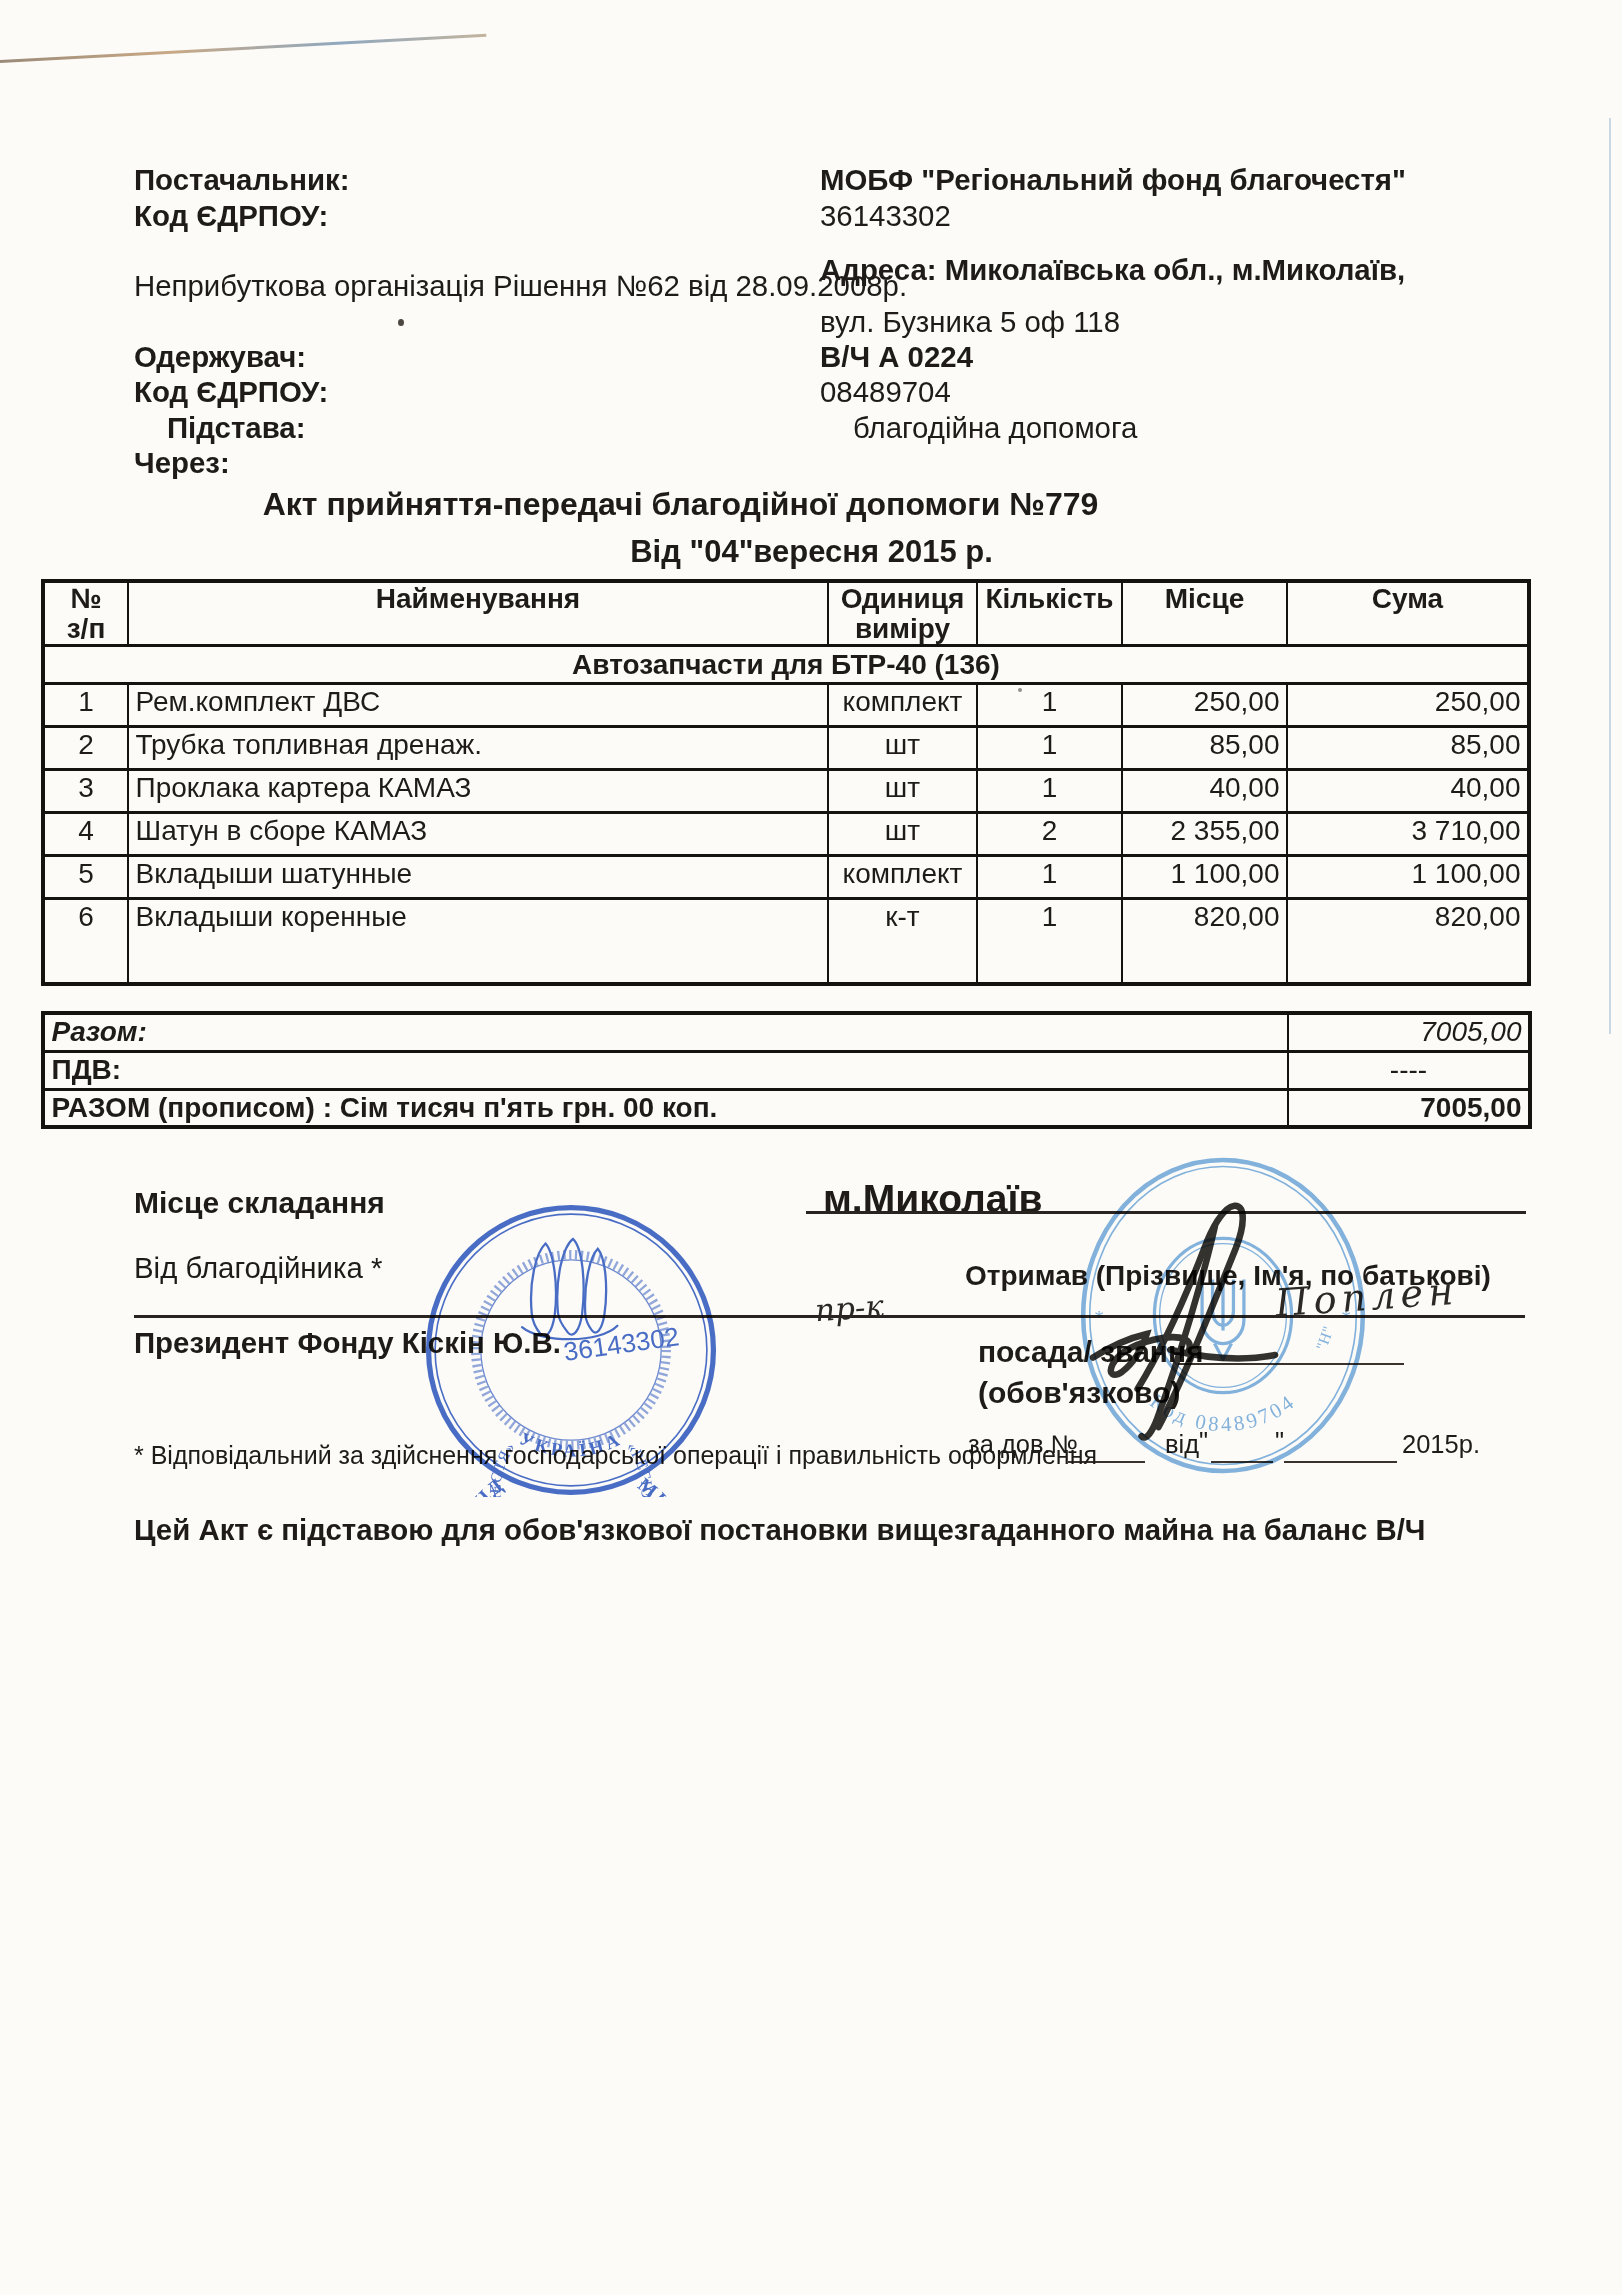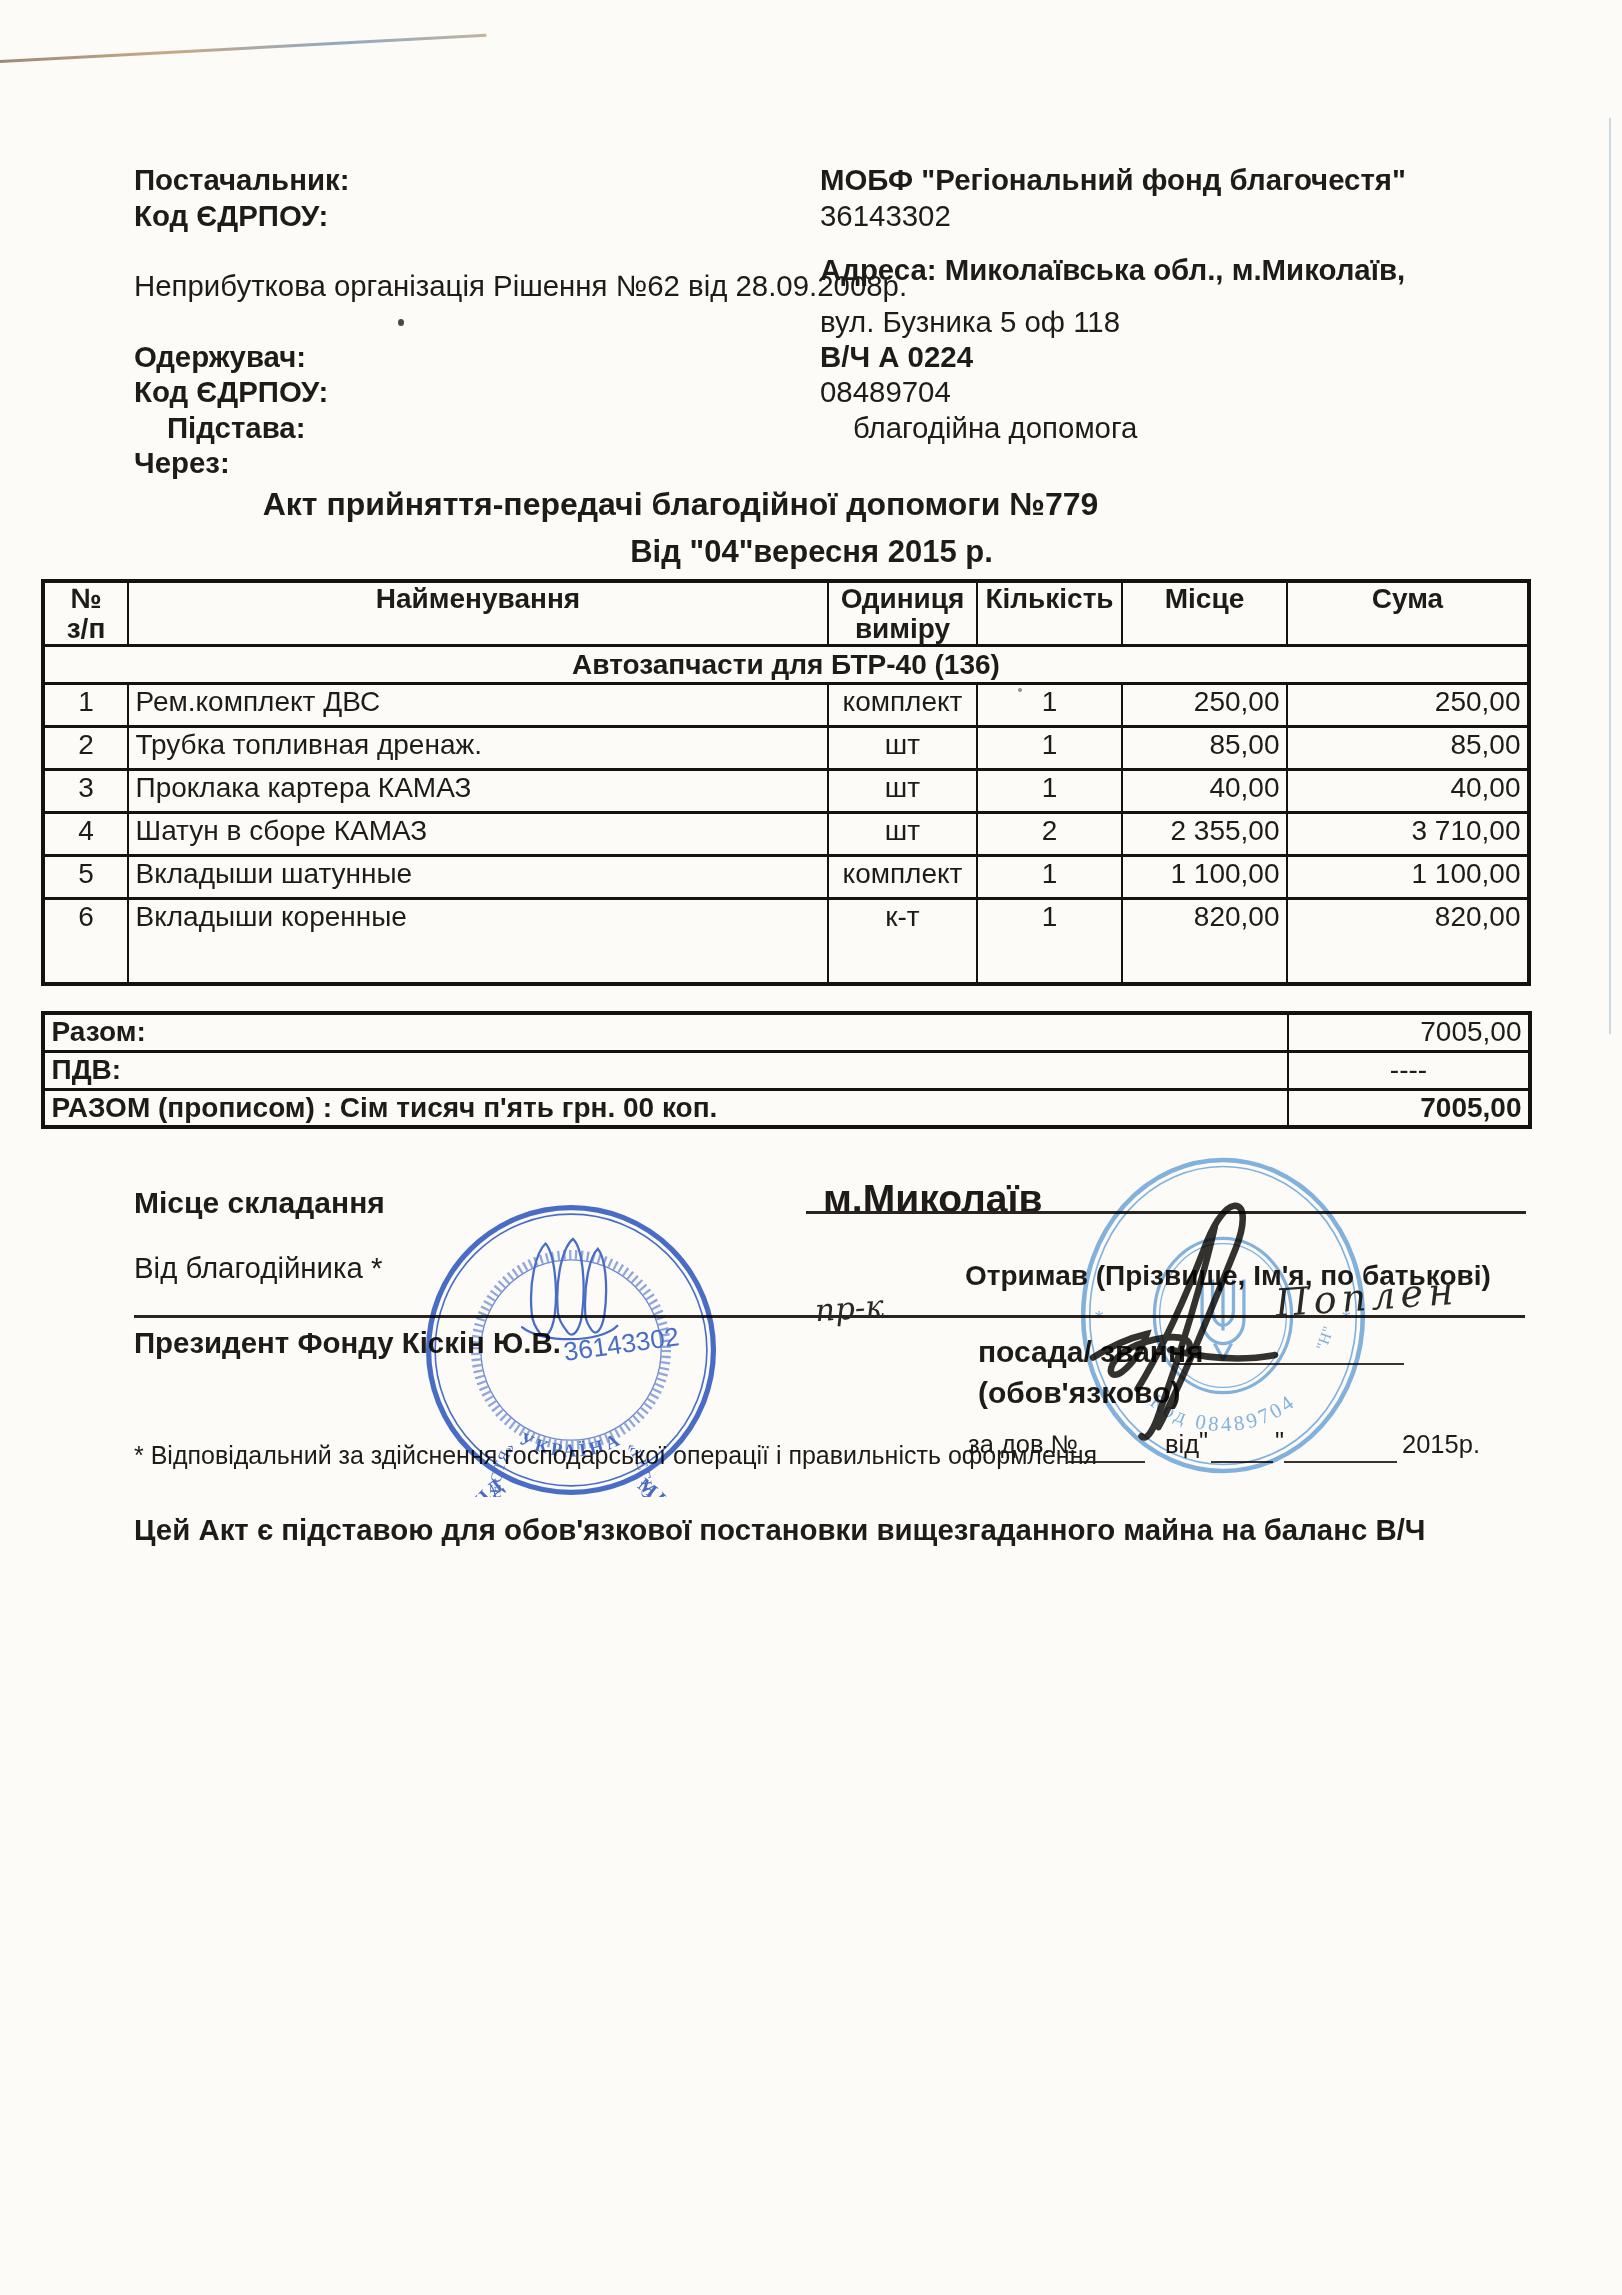--- a/index.html
+++ b/index.html
@@ -153,21 +153,21 @@
     </tr>
   </tbody>
     </table>
 
   <table class="doc abs" style="left:41px;top:1011px;width:1487px;">
     <colgroup>
         <col style="width:1245px">
         <col style="width:242px">
       </colgroup>
     <tbody>
-        <tr style="height:38px;">
+        <tr style="height:38px;font-style:italic;">
       <td class="tot-label">Разом:</td>
       <td class="tot-val">7005,00</td>
     </tr>
     <tr style="height:38px;">
       <td class="tot-label">ПДВ:</td>
       <td class="tot-val" style="text-align:center;">----</td>
     </tr>
     <tr style="height:38px;">
       <td class="tot-label">РАЗОМ (прописом) : Сім тисяч п'ять  грн. 00 коп.</td>
       <td class="tot-val b">7005,00</td>

